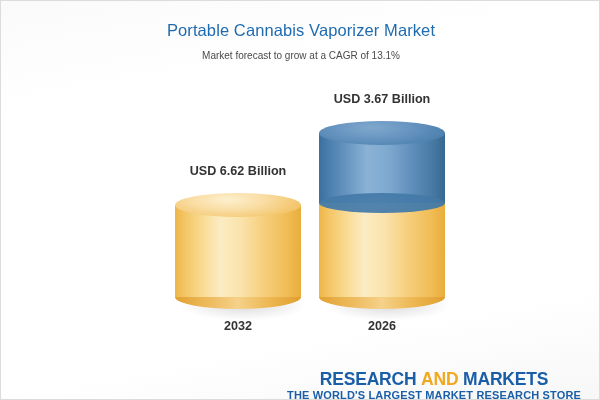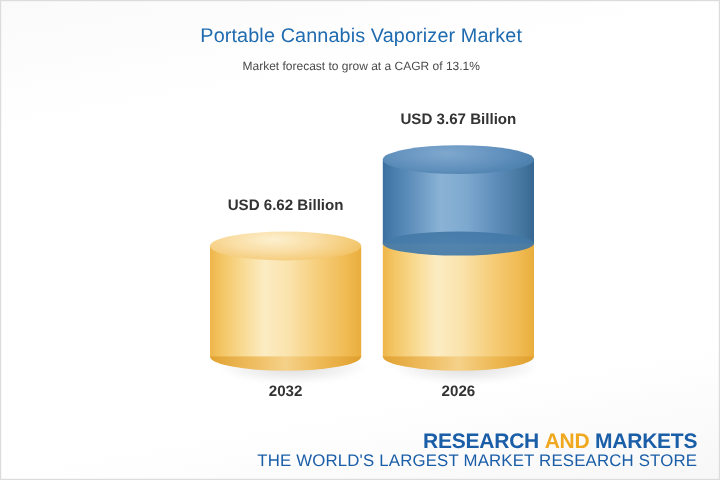--- a/index.html
+++ b/index.html
@@ -165,36 +165,36 @@
     position: absolute;
     left: 19px;
     top: 18px;
     font-size: 10.4px;
     color: #8d8d8d;
     white-space: nowrap;
   }
   .logo {
     position: absolute;
     right: 18px;
-    top: 12px;
-    text-align: right;
+    top: 24px;
+    text-align: center;
   }
   .logo-main {
     font-size: 17.5px;
     font-weight: bold;
     letter-spacing: -0.2px;
     color: #1b5ea8;
     line-height: 20px;
     white-space: nowrap;
   }
   .logo-and { color: #f0a81e; }
   .logo-tag {
     margin-top: 1px;
-    font-size: 14px;
-    font-weight: normal;
+    font-size: 11px;
+    font-weight: bold;
     letter-spacing: 0.15px;
     color: #1b5ea8;
     line-height: 10px;
     white-space: nowrap;
   }
 </style>
 </head>
 <body>
 
 <div id="infographic">

